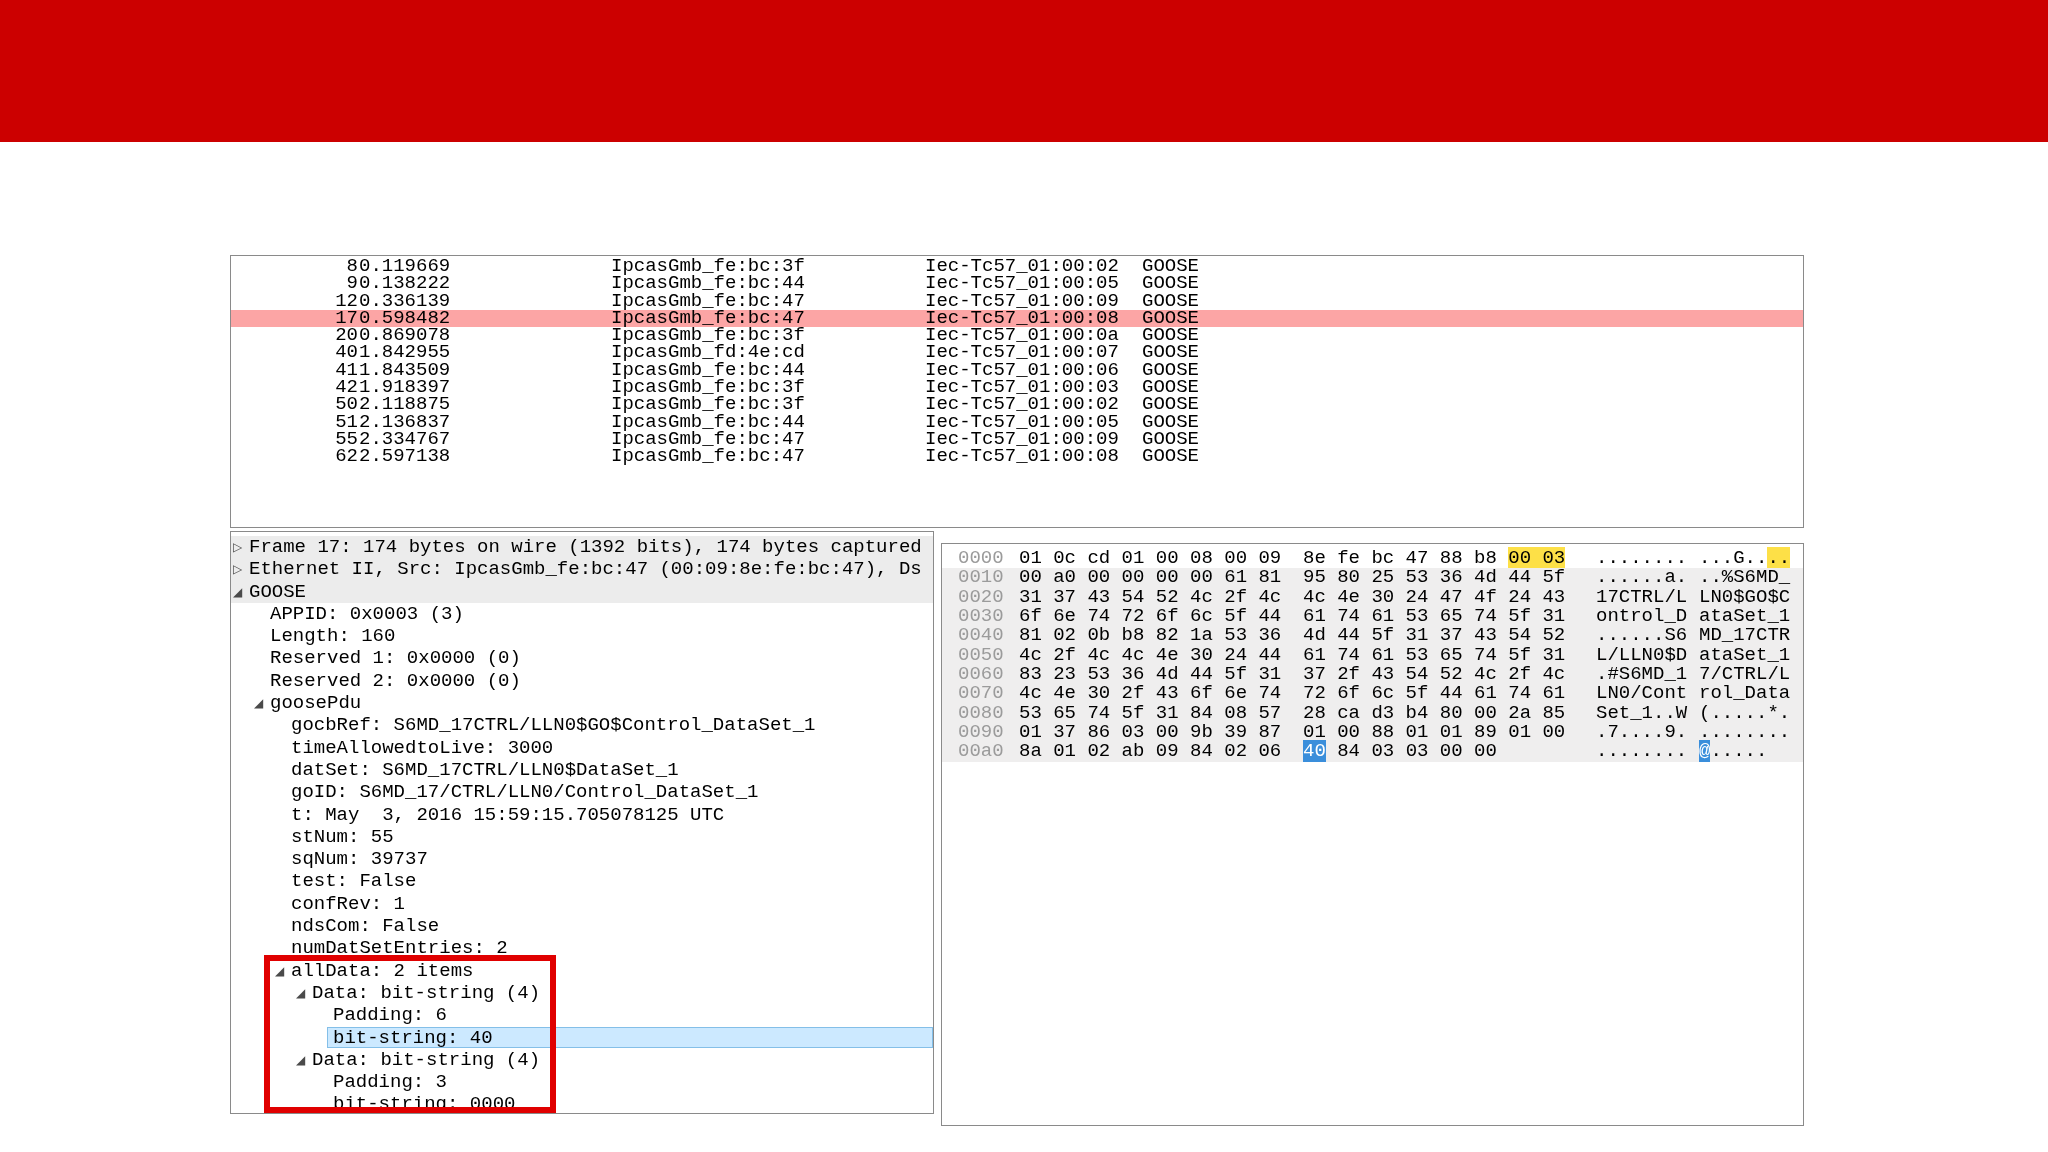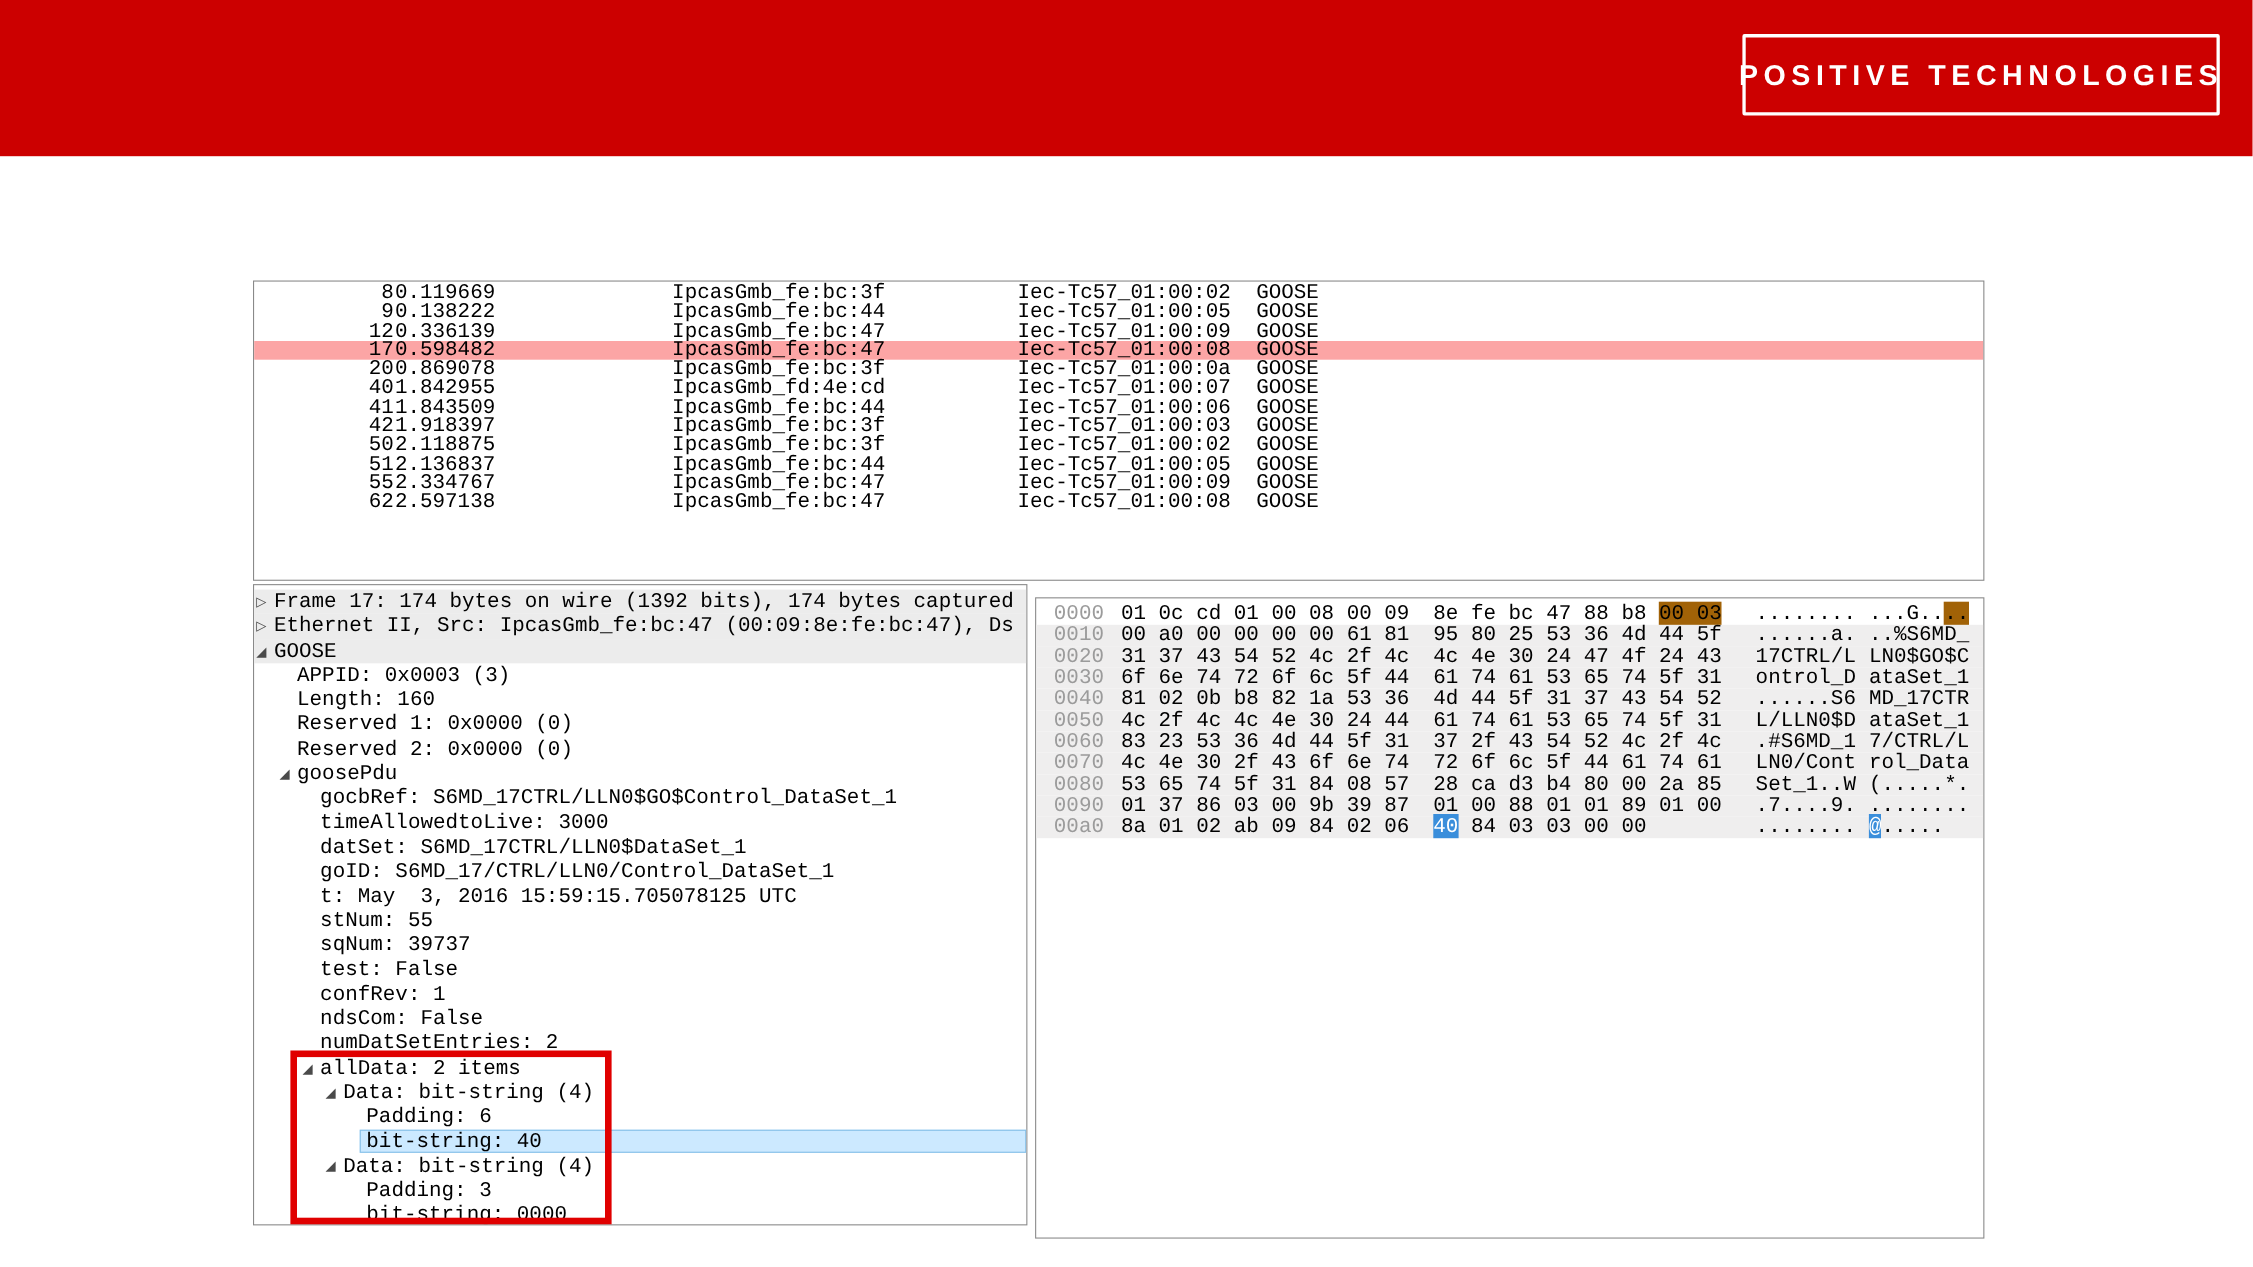--- a/index.html
+++ b/index.html
@@ -46,36 +46,33 @@
 
   
   .hex-row{position:relative;height:19.35px;line-height:19.6px;color:#000;}
   .hex-row.gray{background:#efeeee;}
   .hx{position:absolute;top:0;}
   .hx-off{left:16px;color:#9b9b9b;}
   .hx-g1{left:77px;}
   .hx-g2{left:361px;}
   .hx-a1{left:654px;}
   .hx-a2{left:757px;}
-  .m-gray{background:#a16207;}
+  .m-gray{background:#fde047;}
   .m-blue{background:#3a8edb;color:#ffffff;}
 
   
   .red-rect{position:absolute;left:264px;top:955px;width:292px;height:158px;
             border:6px solid #e00000;box-sizing:border-box;z-index:5;pointer-events:none;}
 </style>
 </head>
 <body>
 
 <div class="slide">
 
   <header class="header">
-    <div class="logo-box">
-      <span class="logo-text">POSITIVE TECHNOLOGIES</span>
-    </div>
   </header>
 
 
   <div>
     <div class="pane" id="packet-list"><div class="pl-row"><span class="pl-col pl-no">8</span><span class="pl-col pl-time">0.119669</span><span class="pl-col pl-src">IpcasGmb_fe:bc:3f</span><span class="pl-col pl-dst">Iec-Tc57_01:00:02</span><span class="pl-col pl-proto">GOOSE</span></div><div class="pl-row"><span class="pl-col pl-no">9</span><span class="pl-col pl-time">0.138222</span><span class="pl-col pl-src">IpcasGmb_fe:bc:44</span><span class="pl-col pl-dst">Iec-Tc57_01:00:05</span><span class="pl-col pl-proto">GOOSE</span></div><div class="pl-row"><span class="pl-col pl-no">12</span><span class="pl-col pl-time">0.336139</span><span class="pl-col pl-src">IpcasGmb_fe:bc:47</span><span class="pl-col pl-dst">Iec-Tc57_01:00:09</span><span class="pl-col pl-proto">GOOSE</span></div><div class="pl-row sel"><span class="pl-col pl-no">17</span><span class="pl-col pl-time">0.598482</span><span class="pl-col pl-src">IpcasGmb_fe:bc:47</span><span class="pl-col pl-dst">Iec-Tc57_01:00:08</span><span class="pl-col pl-proto">GOOSE</span></div><div class="pl-row"><span class="pl-col pl-no">20</span><span class="pl-col pl-time">0.869078</span><span class="pl-col pl-src">IpcasGmb_fe:bc:3f</span><span class="pl-col pl-dst">Iec-Tc57_01:00:0a</span><span class="pl-col pl-proto">GOOSE</span></div><div class="pl-row"><span class="pl-col pl-no">40</span><span class="pl-col pl-time">1.842955</span><span class="pl-col pl-src">IpcasGmb_fd:4e:cd</span><span class="pl-col pl-dst">Iec-Tc57_01:00:07</span><span class="pl-col pl-proto">GOOSE</span></div><div class="pl-row"><span class="pl-col pl-no">41</span><span class="pl-col pl-time">1.843509</span><span class="pl-col pl-src">IpcasGmb_fe:bc:44</span><span class="pl-col pl-dst">Iec-Tc57_01:00:06</span><span class="pl-col pl-proto">GOOSE</span></div><div class="pl-row"><span class="pl-col pl-no">42</span><span class="pl-col pl-time">1.918397</span><span class="pl-col pl-src">IpcasGmb_fe:bc:3f</span><span class="pl-col pl-dst">Iec-Tc57_01:00:03</span><span class="pl-col pl-proto">GOOSE</span></div><div class="pl-row"><span class="pl-col pl-no">50</span><span class="pl-col pl-time">2.118875</span><span class="pl-col pl-src">IpcasGmb_fe:bc:3f</span><span class="pl-col pl-dst">Iec-Tc57_01:00:02</span><span class="pl-col pl-proto">GOOSE</span></div><div class="pl-row"><span class="pl-col pl-no">51</span><span class="pl-col pl-time">2.136837</span><span class="pl-col pl-src">IpcasGmb_fe:bc:44</span><span class="pl-col pl-dst">Iec-Tc57_01:00:05</span><span class="pl-col pl-proto">GOOSE</span></div><div class="pl-row"><span class="pl-col pl-no">55</span><span class="pl-col pl-time">2.334767</span><span class="pl-col pl-src">IpcasGmb_fe:bc:47</span><span class="pl-col pl-dst">Iec-Tc57_01:00:09</span><span class="pl-col pl-proto">GOOSE</span></div><div class="pl-row"><span class="pl-col pl-no">62</span><span class="pl-col pl-time">2.597138</span><span class="pl-col pl-src">IpcasGmb_fe:bc:47</span><span class="pl-col pl-dst">Iec-Tc57_01:00:08</span><span class="pl-col pl-proto">GOOSE</span></div></div>
     <div class="pane" id="detail-pane"><div class="tree-row gray"><span class="tree-marker" style="left: 2px;">▷</span><span class="tree-text" style="padding-left: 18px;">Frame 17: 174 bytes on wire (1392 bits), 174 bytes captured</span></div><div class="tree-row gray"><span class="tree-marker" style="left: 2px;">▷</span><span class="tree-text" style="padding-left: 18px;">Ethernet II, Src: IpcasGmb_fe:bc:47 (00:09:8e:fe:bc:47), Ds</span></div><div class="tree-row gray"><span class="tree-marker" style="left: 2px;">◢</span><span class="tree-text" style="padding-left: 18px;">GOOSE</span></div><div class="tree-row"><span class="tree-text" style="padding-left: 39px;">APPID: 0x0003 (3)</span></div><div class="tree-row"><span class="tree-text" style="padding-left: 39px;">Length: 160</span></div><div class="tree-row"><span class="tree-text" style="padding-left: 39px;">Reserved 1: 0x0000 (0)</span></div><div class="tree-row"><span class="tree-text" style="padding-left: 39px;">Reserved 2: 0x0000 (0)</span></div><div class="tree-row"><span class="tree-marker" style="left: 23px;">◢</span><span class="tree-text" style="padding-left: 39px;">goosePdu</span></div><div class="tree-row"><span class="tree-text" style="padding-left: 60px;">gocbRef: S6MD_17CTRL/LLN0$GO$Control_DataSet_1</span></div><div class="tree-row"><span class="tree-text" style="padding-left: 60px;">timeAllowedtoLive: 3000</span></div><div class="tree-row"><span class="tree-text" style="padding-left: 60px;">datSet: S6MD_17CTRL/LLN0$DataSet_1</span></div><div class="tree-row"><span class="tree-text" style="padding-left: 60px;">goID: S6MD_17/CTRL/LLN0/Control_DataSet_1</span></div><div class="tree-row"><span class="tree-text" style="padding-left: 60px;">t: May  3, 2016 15:59:15.705078125 UTC</span></div><div class="tree-row"><span class="tree-text" style="padding-left: 60px;">stNum: 55</span></div><div class="tree-row"><span class="tree-text" style="padding-left: 60px;">sqNum: 39737</span></div><div class="tree-row"><span class="tree-text" style="padding-left: 60px;">test: False</span></div><div class="tree-row"><span class="tree-text" style="padding-left: 60px;">confRev: 1</span></div><div class="tree-row"><span class="tree-text" style="padding-left: 60px;">ndsCom: False</span></div><div class="tree-row"><span class="tree-text" style="padding-left: 60px;">numDatSetEntries: 2</span></div><div class="tree-row"><span class="tree-marker" style="left: 44px;">◢</span><span class="tree-text" style="padding-left: 60px;">allData: 2 items</span></div><div class="tree-row"><span class="tree-marker" style="left: 65px;">◢</span><span class="tree-text" style="padding-left: 81px;">Data: bit-string (4)</span></div><div class="tree-row"><span class="tree-text" style="padding-left: 102px;">Padding: 6</span></div><div class="tree-row"><div class="tree-sel" style="left: 96px;"></div><span class="tree-text" style="padding-left: 102px;">bit-string: 40</span></div><div class="tree-row"><span class="tree-marker" style="left: 65px;">◢</span><span class="tree-text" style="padding-left: 81px;">Data: bit-string (4)</span></div><div class="tree-row"><span class="tree-text" style="padding-left: 102px;">Padding: 3</span></div><div class="tree-row"><span class="tree-text" style="padding-left: 102px;">bit-string: 0000</span></div></div>
     <div class="pane" id="hex-pane"><div class="hex-row"><span class="hx hx-off">0000</span><span class="hx hx-g1">01 0c cd 01 00 08 00 09</span><span class="hx hx-g2">8e fe bc 47 88 b8 <span class="m-gray">00 03</span></span><span class="hx hx-a1">........</span><span class="hx hx-a2">...G..<span class="m-gray">..</span></span></div><div class="hex-row gray"><span class="hx hx-off">0010</span><span class="hx hx-g1">00 a0 00 00 00 00 61 81</span><span class="hx hx-g2">95 80 25 53 36 4d 44 5f</span><span class="hx hx-a1">......a.</span><span class="hx hx-a2">..%S6MD_</span></div><div class="hex-row gray"><span class="hx hx-off">0020</span><span class="hx hx-g1">31 37 43 54 52 4c 2f 4c</span><span class="hx hx-g2">4c 4e 30 24 47 4f 24 43</span><span class="hx hx-a1">17CTRL/L</span><span class="hx hx-a2">LN0$GO$C</span></div><div class="hex-row gray"><span class="hx hx-off">0030</span><span class="hx hx-g1">6f 6e 74 72 6f 6c 5f 44</span><span class="hx hx-g2">61 74 61 53 65 74 5f 31</span><span class="hx hx-a1">ontrol_D</span><span class="hx hx-a2">ataSet_1</span></div><div class="hex-row gray"><span class="hx hx-off">0040</span><span class="hx hx-g1">81 02 0b b8 82 1a 53 36</span><span class="hx hx-g2">4d 44 5f 31 37 43 54 52</span><span class="hx hx-a1">......S6</span><span class="hx hx-a2">MD_17CTR</span></div><div class="hex-row gray"><span class="hx hx-off">0050</span><span class="hx hx-g1">4c 2f 4c 4c 4e 30 24 44</span><span class="hx hx-g2">61 74 61 53 65 74 5f 31</span><span class="hx hx-a1">L/LLN0$D</span><span class="hx hx-a2">ataSet_1</span></div><div class="hex-row gray"><span class="hx hx-off">0060</span><span class="hx hx-g1">83 23 53 36 4d 44 5f 31</span><span class="hx hx-g2">37 2f 43 54 52 4c 2f 4c</span><span class="hx hx-a1">.#S6MD_1</span><span class="hx hx-a2">7/CTRL/L</span></div><div class="hex-row gray"><span class="hx hx-off">0070</span><span class="hx hx-g1">4c 4e 30 2f 43 6f 6e 74</span><span class="hx hx-g2">72 6f 6c 5f 44 61 74 61</span><span class="hx hx-a1">LN0/Cont</span><span class="hx hx-a2">rol_Data</span></div><div class="hex-row gray"><span class="hx hx-off">0080</span><span class="hx hx-g1">53 65 74 5f 31 84 08 57</span><span class="hx hx-g2">28 ca d3 b4 80 00 2a 85</span><span class="hx hx-a1">Set_1..W</span><span class="hx hx-a2">(.....*.</span></div><div class="hex-row gray"><span class="hx hx-off">0090</span><span class="hx hx-g1">01 37 86 03 00 9b 39 87</span><span class="hx hx-g2">01 00 88 01 01 89 01 00</span><span class="hx hx-a1">.7....9.</span><span class="hx hx-a2">........</span></div><div class="hex-row gray"><span class="hx hx-off">00a0</span><span class="hx hx-g1">8a 01 02 ab 09 84 02 06</span><span class="hx hx-g2"><span class="m-blue">40</span> 84 03 03 00 00</span><span class="hx hx-a1">........</span><span class="hx hx-a2"><span class="m-blue">@</span>.....</span></div></div>
     <div class="red-rect"></div>
   </div>
 

